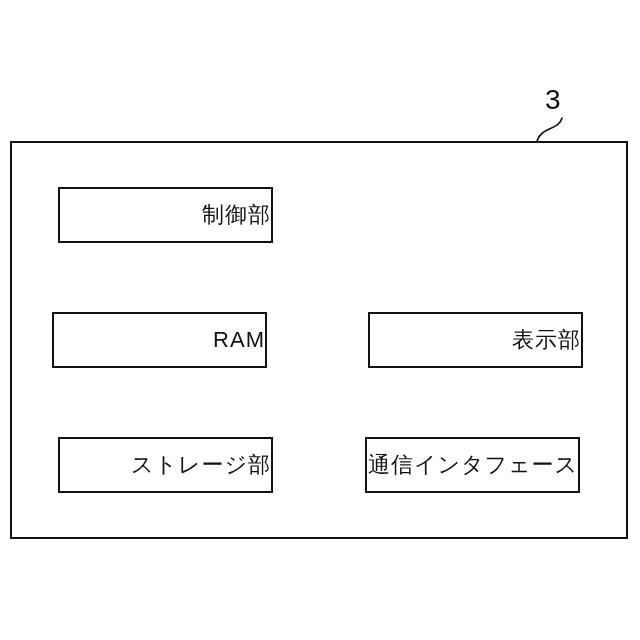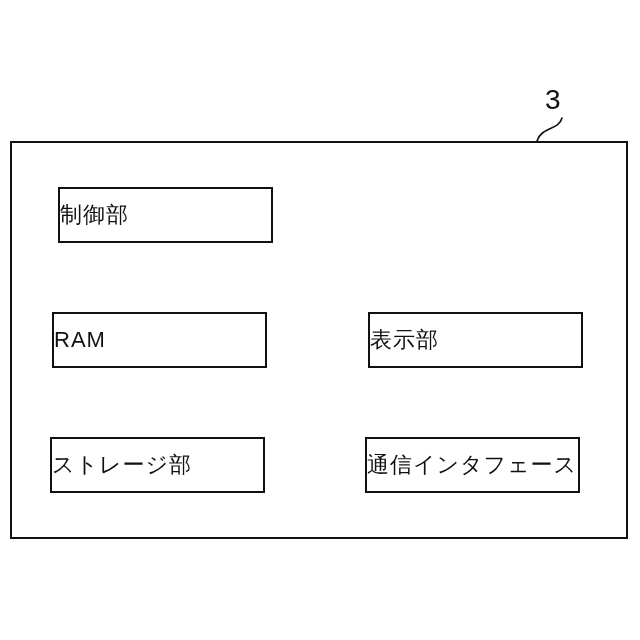--- a/index.html
+++ b/index.html
@@ -43,31 +43,31 @@
   }
   .block {
     position: absolute;
     width: 215px;
     height: 56px;
     border: 2px solid #111111;
     box-sizing: border-box;
     background: #ffffff;
     display: flex;
     align-items: center;
-    justify-content: flex-start;
+    justify-content: flex-end;
     font-size: 22px;
     letter-spacing: 1px;
     white-space: nowrap;
   }
   
   .r1c1 { left: 46px;  top: 44px;  }
   .r1c2 { left: 356px; top: 44px;  }
   .r2c1 { left: 40px;  top: 169px; }
   .r2c2 { left: 356px; top: 169px; font-family: Liberation Mono, monospace; }
-  .r3c1 { left: 38px;  top: 294px; }
+  .r3c1 { left: 46px;  top: 294px; }
   .r3c2 { left: 353px; top: 294px; }
 </style>
 </head>
 <body>
 
 <div class="page">
 
   <span class="ref-label">3</span>
 
   <svg class="leader-svg" viewBox="0 0 48 40">

